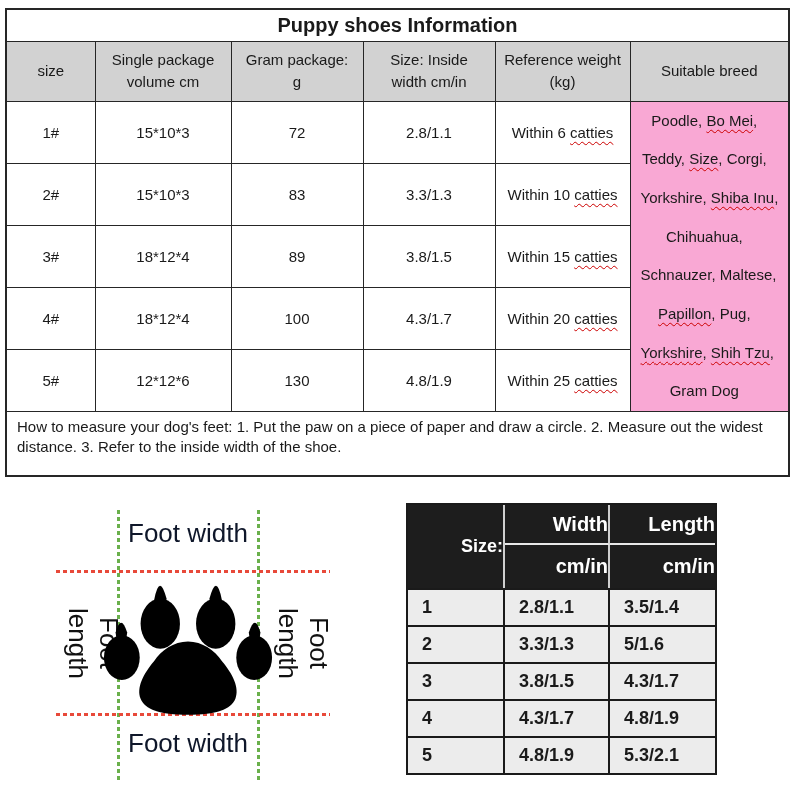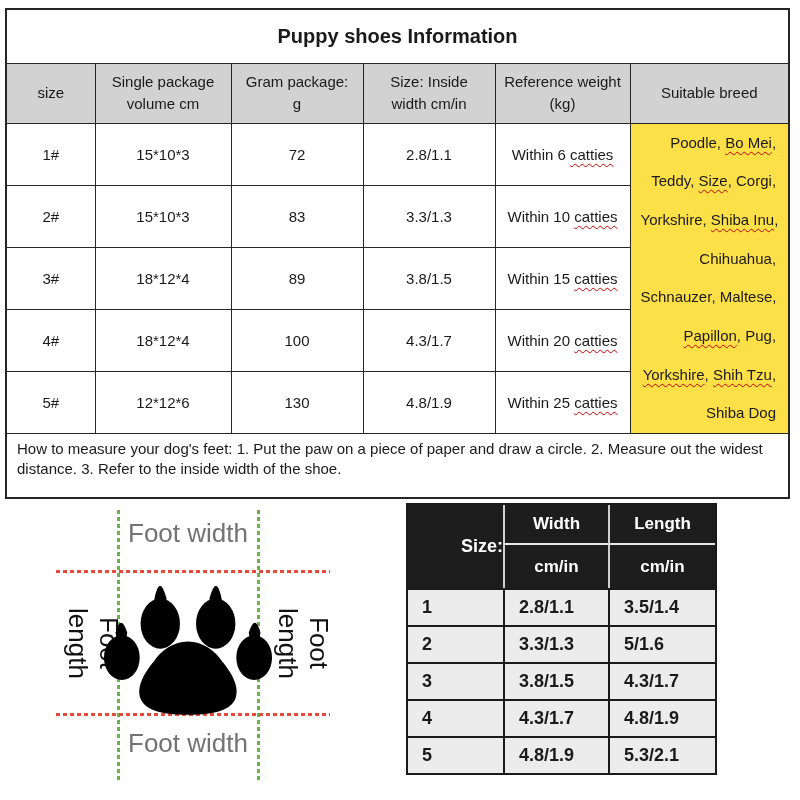--- a/index.html
+++ b/index.html
@@ -15,35 +15,35 @@
   
   .info-table {
     position: absolute; left: 5px; top: 8px;
     width: 783px;
     border-collapse: collapse;
     table-layout: fixed;
     border: 2px solid #262626;
   }
   .info-table td { border: 1px solid #262626; overflow: hidden; }
   .title-cell {
-    height: 54px; text-align: center;
+    height: 32px; text-align: center;
     font-size: 20px; font-weight: bold; background: #ffffff;
   }
   .head-cell {
     height: 60px; background: #d2d2d2;
     text-align: center; vertical-align: middle;
     font-size: 15px; padding: 2px 8px; line-height: 22px;
   }
   .data-cell {
     height: 62px; text-align: center; vertical-align: middle;
     font-size: 15px; background: #ffffff;
   }
   .breed-cell {
-    background: #fde047; text-align: right; vertical-align: middle;
-    font-size: 15px; padding: 0 12px 0 10px;
+    background: #f9a8d4; text-align: center; vertical-align: middle;
+    font-size: 15px; padding: 0 20px 0 10px;
   }
   .breed-line { line-height: 38.7px; white-space: nowrap; }
   .note-cell {
     height: 64px; vertical-align: top; text-align: left;
     font-size: 15px; line-height: 20px; padding: 5px 10px;
     background: #ffffff;
   }
   .wavy {
     text-decoration-line: underline;
     text-decoration-style: wavy;
@@ -61,21 +61,21 @@
   .vline.left  { left: 117px; }
   .vline.right { left: 257px; }
   .hline {
     position: absolute; height: 3px; left: 56px; width: 274px;
     background: repeating-linear-gradient(to right, #e8493a 0 4px, transparent 4px 7px);
   }
   .hline.top    { top: 80px; }
   .hline.bottom { top: 223px; }
   .fw-label {
     position: absolute; left: 88px; width: 200px; text-align: center;
-    font-size: 26px; color: #737373;
+    font-size: 26px; color: #0f172a;
   }
   .fw-label.top    { top: 28px; }
   .fw-label.bottom { top: 238px; }
   .fl-label {
     position: absolute; top: 88px; height: 130px;
     writing-mode: vertical-rl; text-align: center;
     font-size: 26px; color: #111;
   }
   .fl-label.left  { left: 62px; }
   .fl-label.right { left: 272px; }
@@ -85,21 +85,21 @@
   .size-table {
     position: absolute; left: 406px; top: 503px;
     width: 307px;
     border: 2px solid #1a1a1a;
     border-spacing: 0;
     table-layout: fixed;
     background: #ececec;
   }
   .size-table th {
     background: #1d1d1d; color: #ffffff; font-weight: bold;
-    font-size: 17px; text-align: center; vertical-align: middle;
+    font-size: 20px; text-align: right; vertical-align: middle;
   }
   .size-table th.size-head {
     font-size: 18px; text-align: right; padding-left: 14px;
     border-right: 2px solid #cfcfcf;
   }
   .size-table th.w-head { height: 40px; border-right: 2px solid #cfcfcf; border-bottom: 2px solid #e8e8e8; }
   .size-table th.l-head { height: 40px; border-bottom: 2px solid #e8e8e8; margin-left: 40px; }
   .size-table th.unit-w { height: 43px; border-right: 2px solid #cfcfcf; }
   .size-table th.unit-l { height: 43px; }
   .size-table td {
@@ -141,21 +141,21 @@
     <td class="data-cell">2.8/1.1</td>
     <td class="data-cell"><span>Within 6 </span><span class="wavy">catties</span></td>
     <td class="breed-cell" rowspan="5">
       <div class="breed-line"><span>Poodle, </span><span class="wavy">Bo Mei</span><span>,</span><span class="wavy"></span><span></span></div>
       <div class="breed-line"><span>Teddy, </span><span class="wavy">Size</span><span>, Corgi,</span><span class="wavy"></span><span></span></div>
       <div class="breed-line"><span>Yorkshire, </span><span class="wavy">Shiba Inu</span><span>,</span><span class="wavy"></span><span></span></div>
       <div class="breed-line"><span>Chihuahua,</span><span class="wavy"></span><span></span><span class="wavy"></span><span></span></div>
       <div class="breed-line"><span>Schnauzer, Maltese,</span><span class="wavy"></span><span></span><span class="wavy"></span><span></span></div>
       <div class="breed-line"><span></span><span class="wavy">Papillon</span><span>, Pug,</span><span class="wavy"></span><span></span></div>
       <div class="breed-line"><span></span><span class="wavy">Yorkshire</span><span>, </span><span class="wavy">Shih Tzu</span><span>,</span></div>
-      <div class="breed-line"><span>Shiba Dog</span><span class="wavy"></span><span></span><span class="wavy"></span><span></span></div>
+      <div class="breed-line"><span>Gram Dog</span><span class="wavy"></span><span></span><span class="wavy"></span><span></span></div>
     </td>
   </tr>
   <tr>
     <td class="data-cell">2#</td>
     <td class="data-cell">15*10*3</td>
     <td class="data-cell">83</td>
     <td class="data-cell">3.3/1.3</td>
     <td class="data-cell"><span>Within 10 </span><span class="wavy">catties</span></td>
   </tr>
   <tr>

